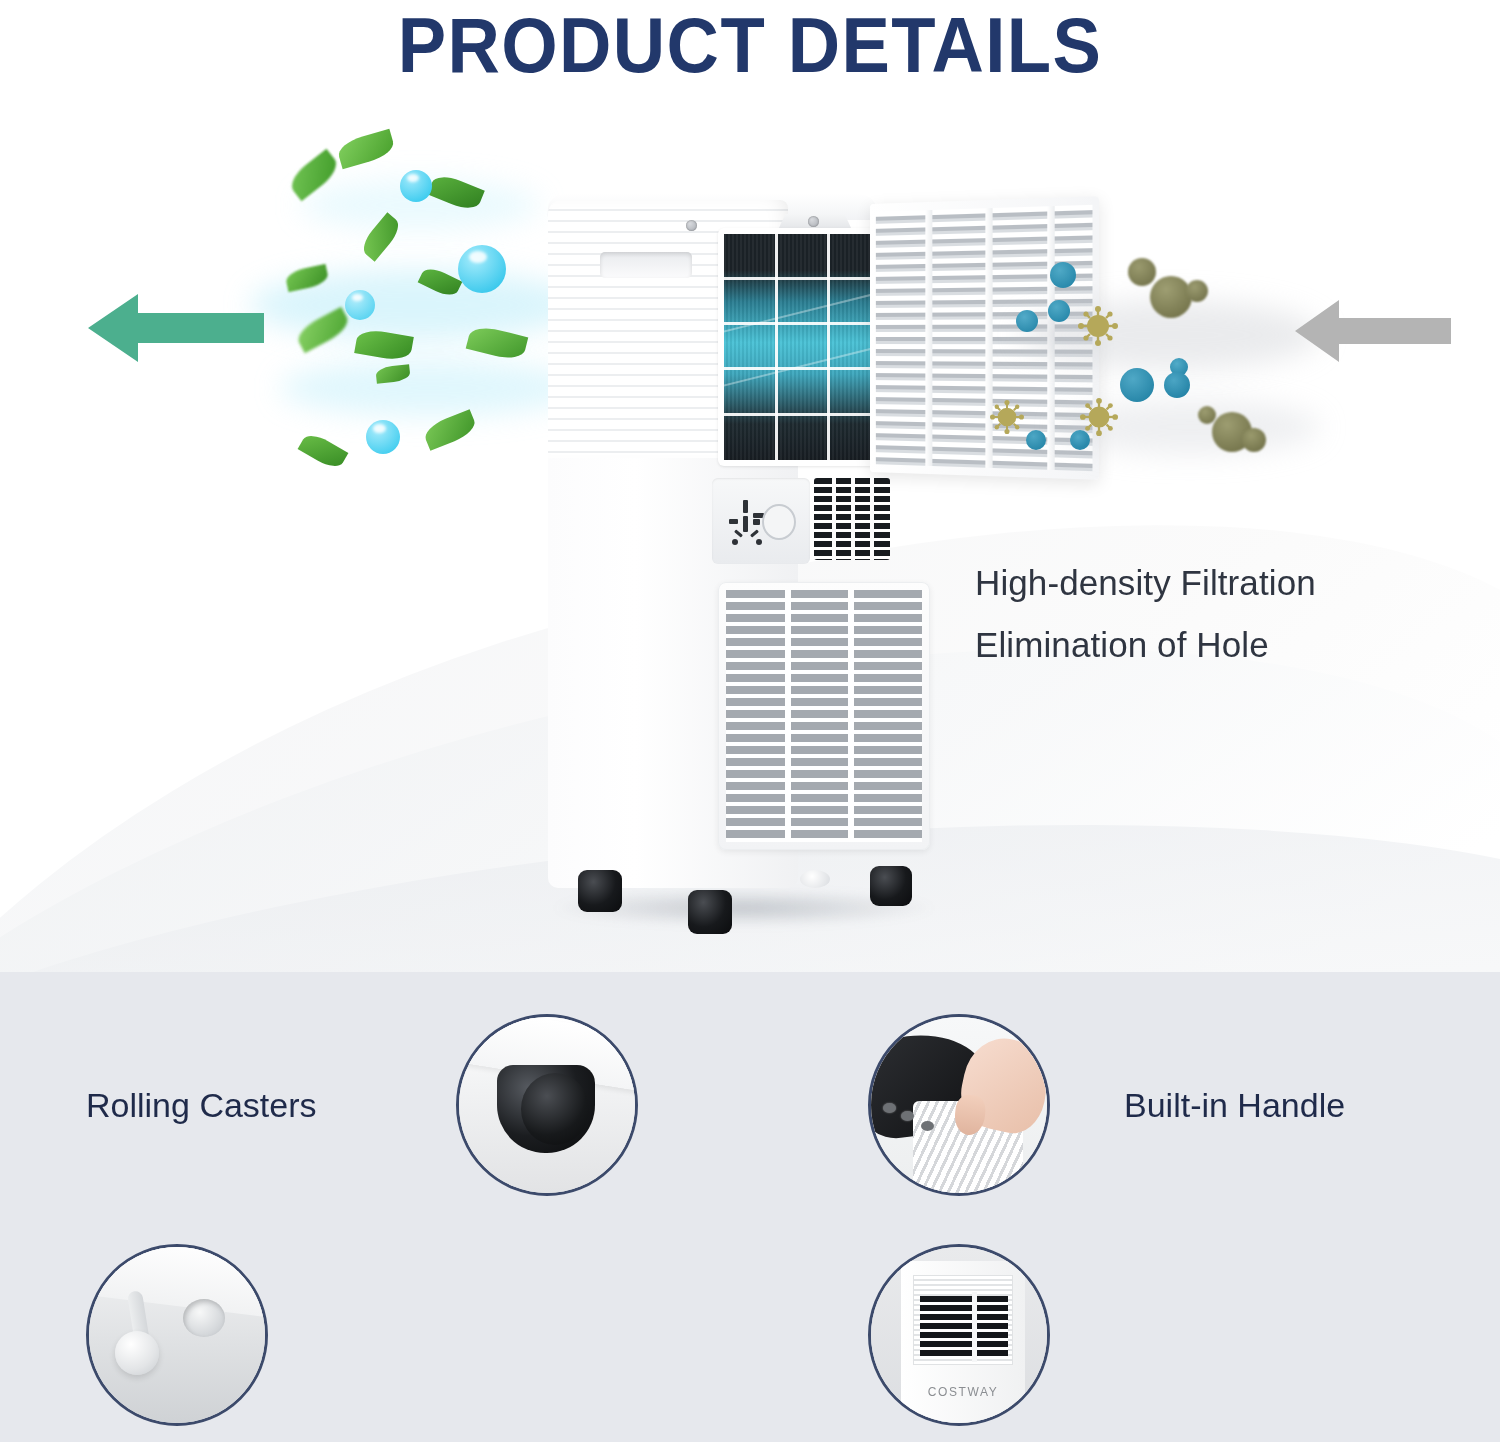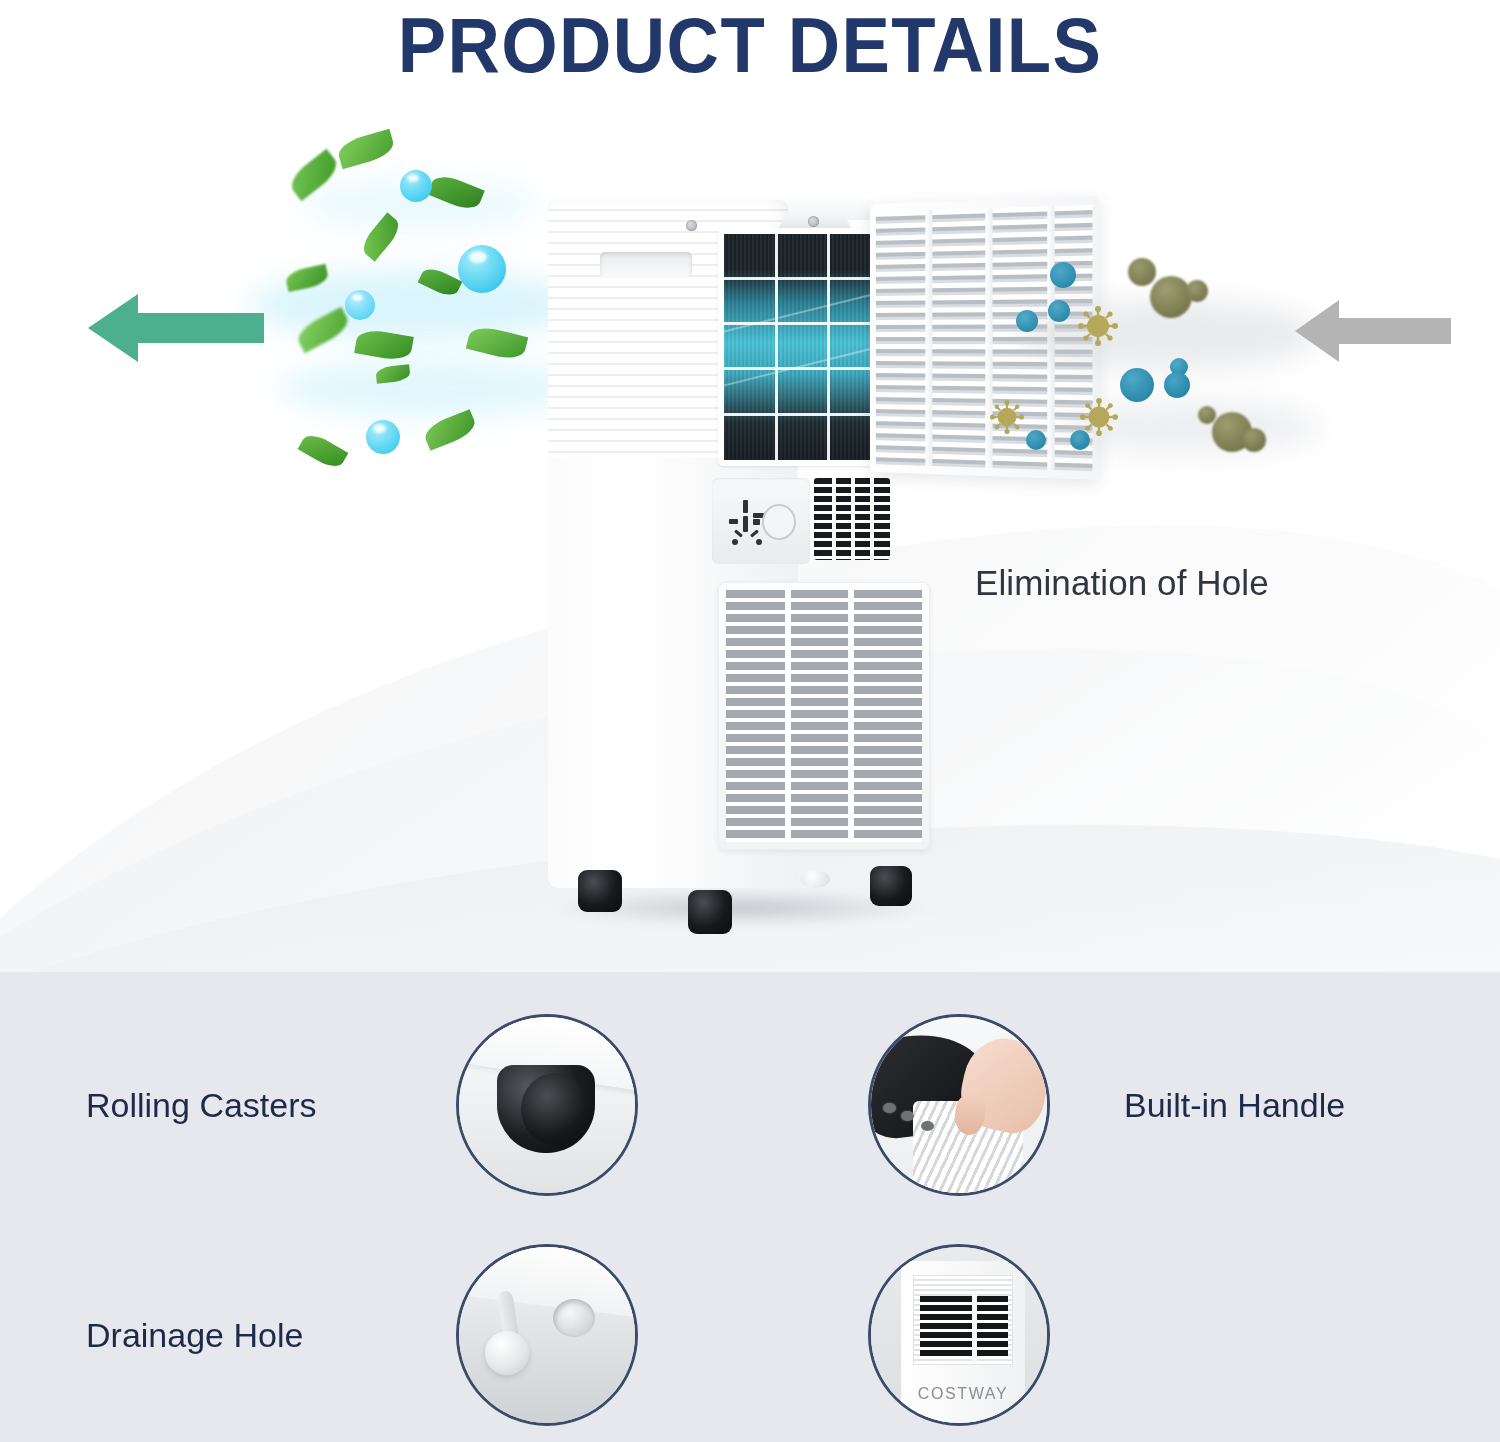--- a/index.html
+++ b/index.html
@@ -536,21 +536,21 @@
     position: absolute;
     left: 58px; top: 16px;
     width: 5px; height: 70px;
     background: #f6f7f8;
   }
   .art-vent-brand {
     position: absolute;
     left: 0; top: 124px;
     width: 124px;
     text-align: center;
-    font-size: 16px;
+    font-size: 12px;
     letter-spacing: 1.6px;
     color: #8b8e92;
   }
 </style>
 </head>
 <body>
 
 <div id="page">
 
   <div id="top-section">
@@ -758,20 +758,21 @@
           <line x1="12" y1="28" x2="8" y2="32"></line>
             <line x1="28" y1="28" x2="32" y2="32"></line>
         </g>
       </svg>
     </div>
 
     <div class="particle" style="left:1048px; top:300px; width:22px; height:22px; background:radial-gradient(circle at 38% 32%, #4fa9c6, #1d7fa3);"></div>
     <div class="particle" style="left:1026px; top:430px; width:20px; height:20px; background:radial-gradient(circle at 38% 32%, #4da7c5, #1c7da0);"></div>
 
     <div id="filtration-callout">
+      <div>High-density Filtration</div>
       <div>Elimination of Hole</div>
     </div>
   </div>
 
   <div id="bottom-section">
 
     <div class="feature-cell" style="left:868px; top:38px; width:600px; height:190px;">
       <div class="feature-circle">
         <div class="circle-art">
           <div class="art-handle-bg"></div>
@@ -795,21 +796,20 @@
         <div class="circle-art">
           <div class="art-caster-bg"></div>
           <div class="art-caster-plate"></div>
           <div class="art-caster-wheel"></div>
           <div class="art-caster-hub"></div>
         </div>
       </div>
     </div>
 
     <div class="feature-cell" style="left:86px; top:268px; width:620px; height:190px;">
-      <div class="feature-label" style="width:370px;">Drainage Hole</div>
       <div class="feature-circle">
         <div class="circle-art">
           <div class="art-drain-bg"></div>
           <div class="art-drain-plate"></div>
           <div class="art-drain-port"></div>
           <div class="art-drain-tether"></div>
           <div class="art-drain-cap"></div>
         </div>
       </div>
     </div>

